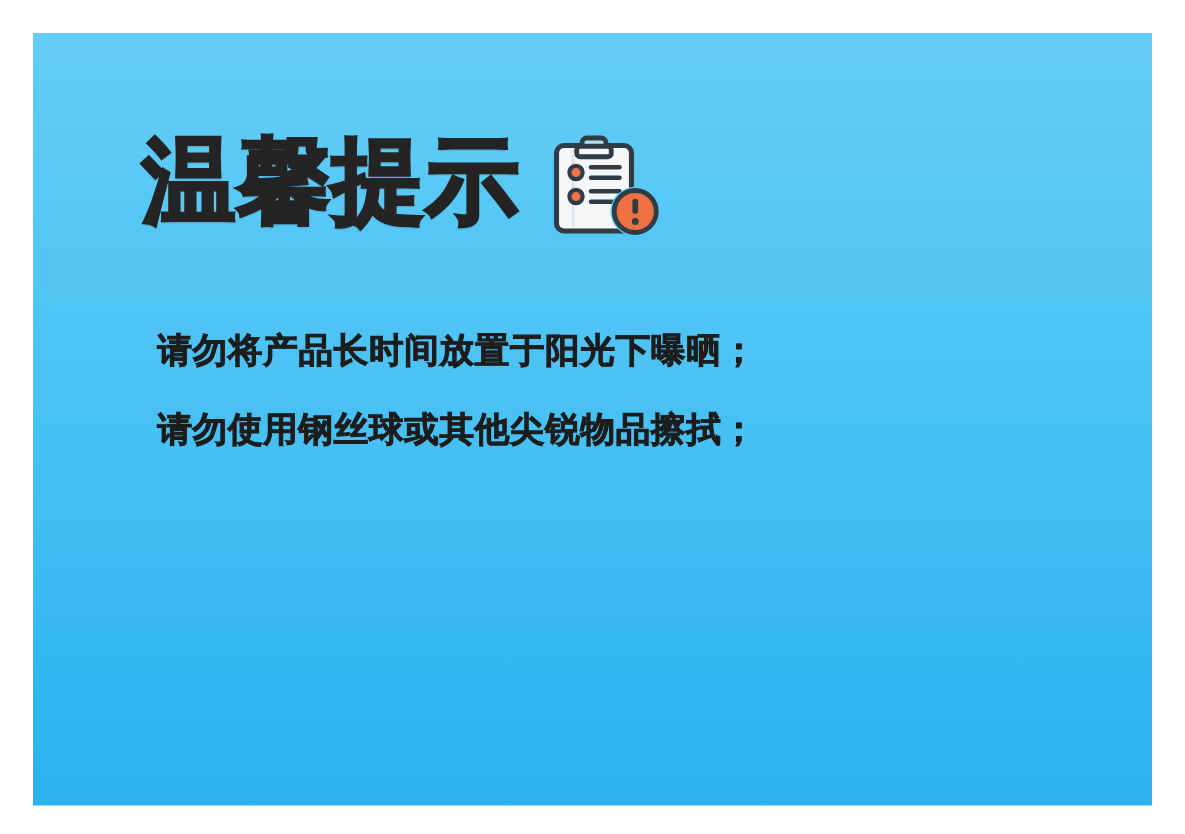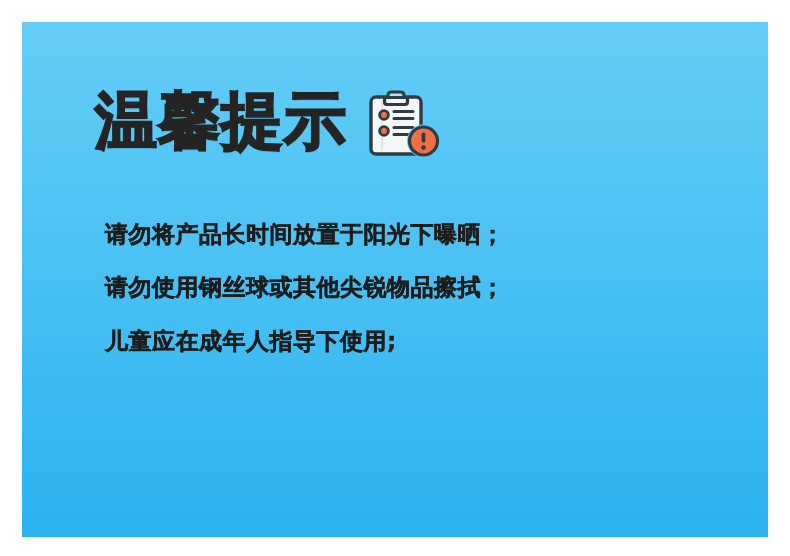--- a/index.html
+++ b/index.html
@@ -111,17 +111,16 @@
         <circle cx="56.5" cy="51" r="16.5" fill="#5ac9f5"></circle>
         <circle cx="56.5" cy="51" r="14" fill="#ef7043" stroke="#2f3b45" stroke-width="3.2"></circle>
         <rect x="54.6" y="42.5" width="3.8" height="10" rx="1.9" fill="#2f3b45"></rect>
         <circle cx="56.5" cy="57.6" r="2.3" fill="#2f3b45"></circle>
       </svg>
     </div>
 
     <div class="lines">
       <div class="line">请勿将产品长时间放置于阳光下曝晒；</div>
       <div class="line">请勿使用钢丝球或其他尖锐物品擦拭；</div>
-      <div class="line">儿童应在成年人指导下使用;</div>
     </div>
 
   </div>
 </div>
 
 </body></html>

